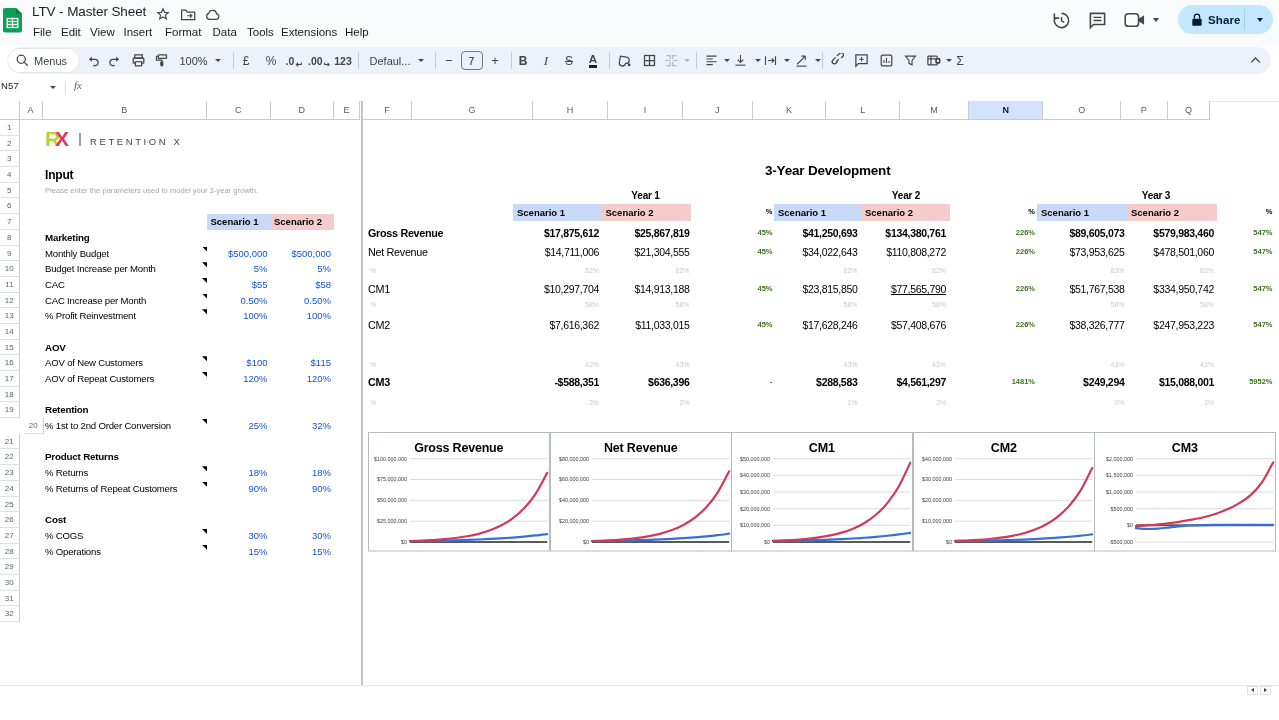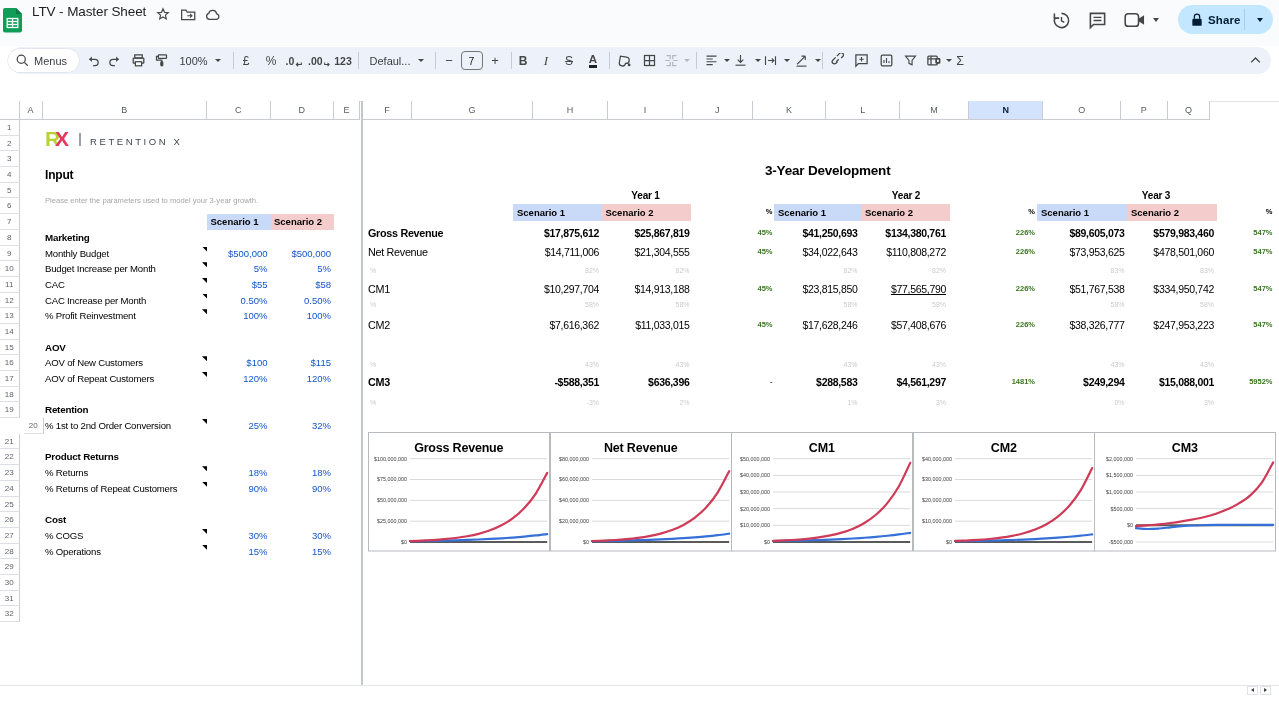--- a/index.html
+++ b/index.html
@@ -94,20 +94,31 @@
       <svg width="15" height="13" viewBox="0 0 24 20" fill="none" stroke="#444746" stroke-width="2">
         <path d="M1 3 h7 l2 3 h12 v12 h-21 z"></path>
         <path d="M10 12 h7 M14.5 9 l3 3 -3 3" stroke-width="1.8"></path>
       </svg>
     </span>
     <span class="tb-ico" style="left:205px; top:9px;">
       <svg width="15" height="12" viewBox="0 0 24 18" fill="none" stroke="#444746" stroke-width="2">
         <path d="M7 16 h11 a4.5 4.5 0 0 0 .6 -8.9 a6.5 6.5 0 0 0 -12.6 -.8 a5 5 0 0 0 1 9.7 z"></path>
       </svg>
     </span>
+    <div id="menubar">
+        <span class="menu-item" style="left: 33px;">File</span>
+        <span class="menu-item" style="left: 61px;">Edit</span>
+        <span class="menu-item" style="left: 90px;">View</span>
+        <span class="menu-item" style="left: 123.5px;">Insert</span>
+        <span class="menu-item" style="left: 165px;">Format</span>
+        <span class="menu-item" style="left: 212.5px;">Data</span>
+        <span class="menu-item" style="left: 247px;">Tools</span>
+        <span class="menu-item" style="left: 281px;">Extensions</span>
+        <span class="menu-item" style="left: 345px;">Help</span>
+      </div>
 
     <span class="tb-ico" style="left:1052px; top:11px;">
       <svg width="19" height="19" viewBox="0 0 24 24" fill="none" stroke="#444746" stroke-width="2">
         <path d="M12 3 a9 9 0 1 1 -8.2 5.3"></path>
         <path d="M3 3 v6 h6" stroke-width="2"></path>
         <path d="M12 7.5 v5 l3.5 2" stroke-width="1.8"></path>
       </svg>
     </span>
     <span class="tb-ico" style="left:1088px; top:11px;">
       <svg width="19" height="19" viewBox="0 0 24 24" fill="none" stroke="#444746" stroke-width="2">
@@ -309,20 +320,26 @@
       <div class="tool" style="left: 943px; width: 18px;">
         <span class="glyph" style="font-size:12.5px;">Σ</span>
       </div>
       <div class="tool" style="left: 1238px; width: 18px;">
         <svg width="15" height="15" viewBox="0 0 24 24" fill="none" stroke="#444746" stroke-width="2">
           <path d="M5 15 L12 8 L19 15" stroke-width="2.2"></path>
         </svg>
       </div>
     </div>
 
+  <div id="formulabar">
+    <span id="cell-ref">N57</span>
+    <span class="caret sm" style="position:absolute; left:50px; top:11px;"></span>
+    <span style="position:absolute; left:64.5px; top:6px; width:1px; height:14px; background:#dadce0;"></span>
+    <span id="fx-label">fx</span>
+  </div>
 
   <div id="grid-topline"></div>
   <div id="corner-box"></div>
   <div id="colheaders">
       <div class="colhead" style="left: 19.5px; width: 23.2px;">A</div>
       <div class="colhead" style="left: 42.7px; width: 164.3px;">B</div>
       <div class="colhead" style="left: 207px; width: 63.5px;">C</div>
       <div class="colhead" style="left: 270.5px; width: 63.5px;">D</div>
       <div class="colhead" style="left: 334px; width: 25.8px;">E</div>
       <div class="colhead" style="left: 363px; width: 49px;">F</div>
@@ -373,21 +390,21 @@
       <div class="rowhead" style="top: 606.39px; height: 15.69px; line-height: 15px;">32</div>
     </div>
   <div id="frozen-div"></div>
 
   <div id="leftpane">
     <span id="logo-r">R</span>
     <span id="logo-x">X</span>
     <span id="logo-bar"></span>
     <span id="logo-text">RETENTION X</span>
     <div class="celll lbl-bold" style="left:45px; top:167px; font-size:12px; height:16px; line-height:16px;">Input</div>
-    <div class="celll" style="left:45px; top:186px; font-size:7.6px; color:#a6a6a6; height:10px; line-height:10px;margin-top:10px;">Please enter the parameters used to model your 3-year growth.</div>
+    <div class="celll" style="left:45px; top:186px; font-size:7.6px; color:#a6a6a6; height:10px; line-height:10px;">Please enter the parameters used to model your 3-year growth.</div>
     <div id="inputrows">
         <div class="sc-cell" style="left: 207px; width: 63.5px; top: 214.14px; height: 15.69px; line-height: 15.69px; background: rgb(201, 218, 248);">Scenario 1</div>
         <div class="sc-cell" style="left: 270.5px; width: 63.5px; top: 214.14px; height: 15.69px; line-height: 15.69px; background: rgb(244, 204, 204);">Scenario 2</div>
         <div class="celll lbl-bold" style="left: 45px; top: 229.83px; height: 15.69px; line-height: 15.69px;">Marketing</div>
         <div class="celll lbl" style="left: 45px; top: 245.52px; height: 15.69px; line-height: 15.69px;">Monthly Budget</div>
         <div class="note-tri" style="left: 202px; top: 246.52px;"></div>
         <div class="cellv inp-blue" style="left: 207px; width: 60.5px; top: 245.52px; height: 15.69px; line-height: 15.69px;">$500,000</div>
         <div class="cellv inp-blue" style="left: 270.5px; width: 60.5px; top: 245.52px; height: 15.69px; line-height: 15.69px;">$500,000</div>
         <div class="celll lbl" style="left: 45px; top: 261.21px; height: 15.69px; line-height: 15.69px;">Budget Increase per Month</div>
         <div class="note-tri" style="left: 202px; top: 262.21px;"></div>

